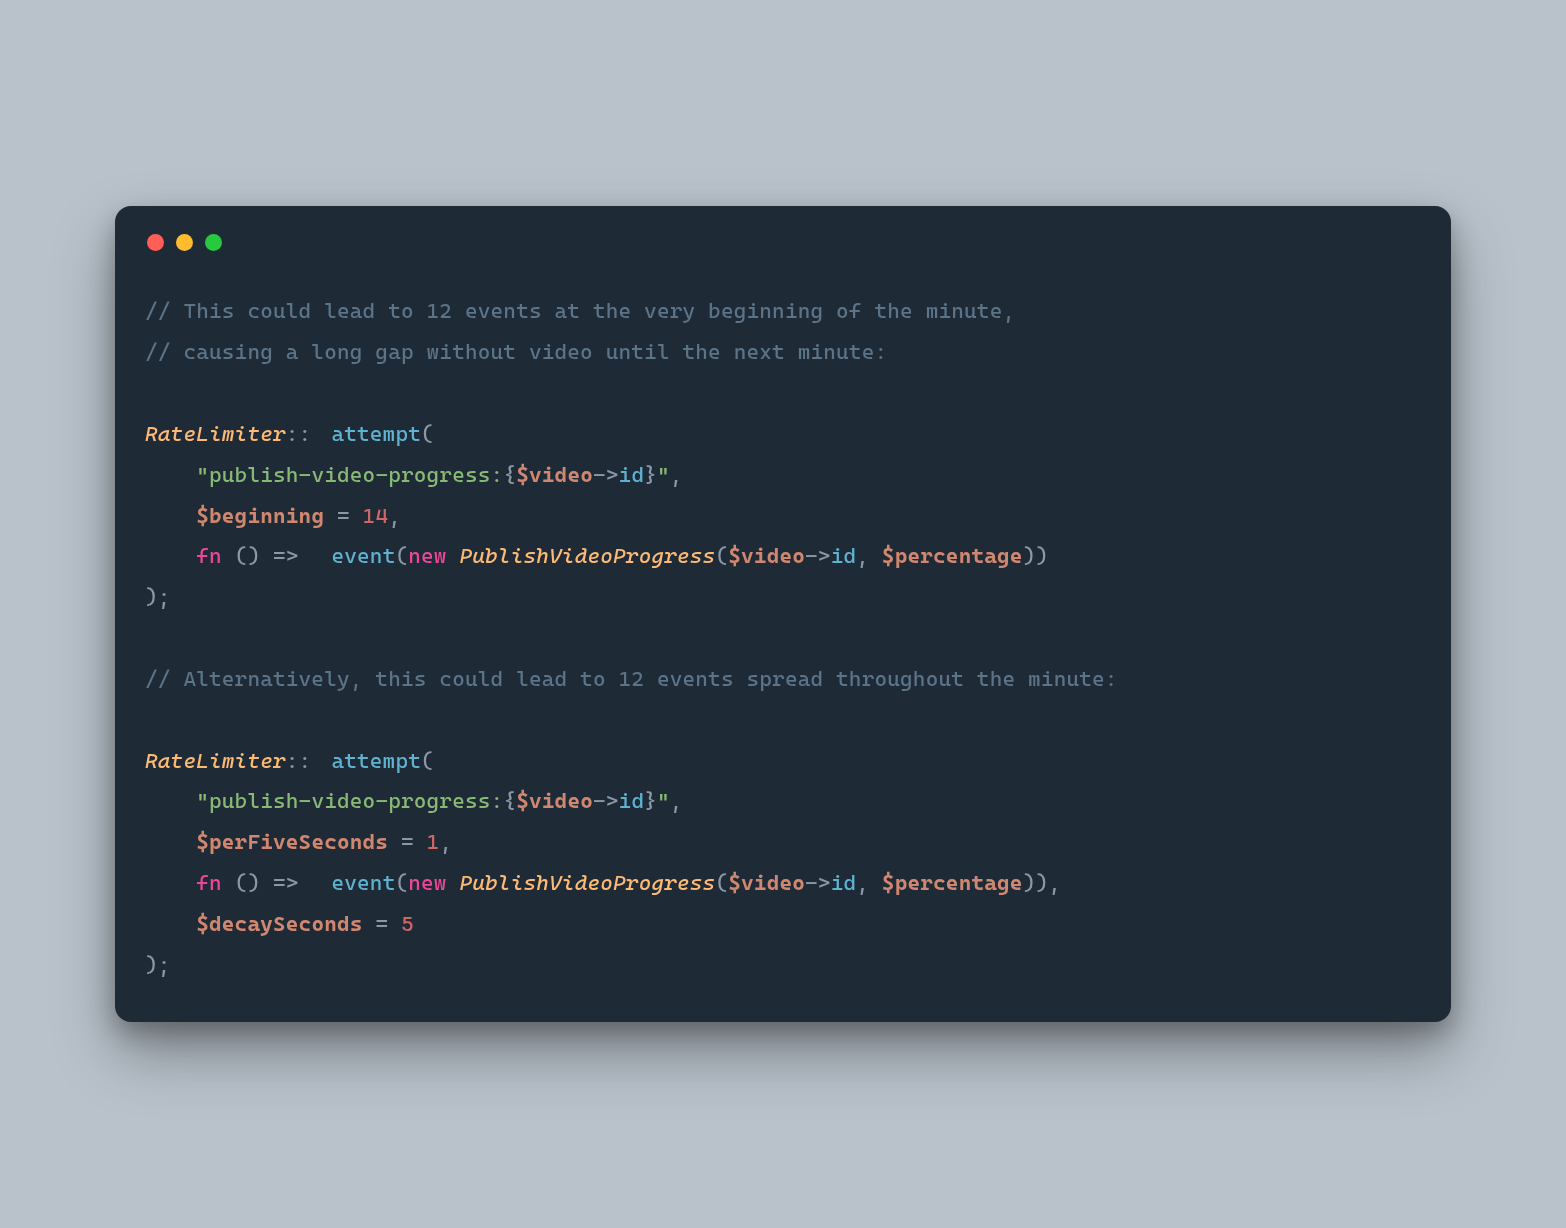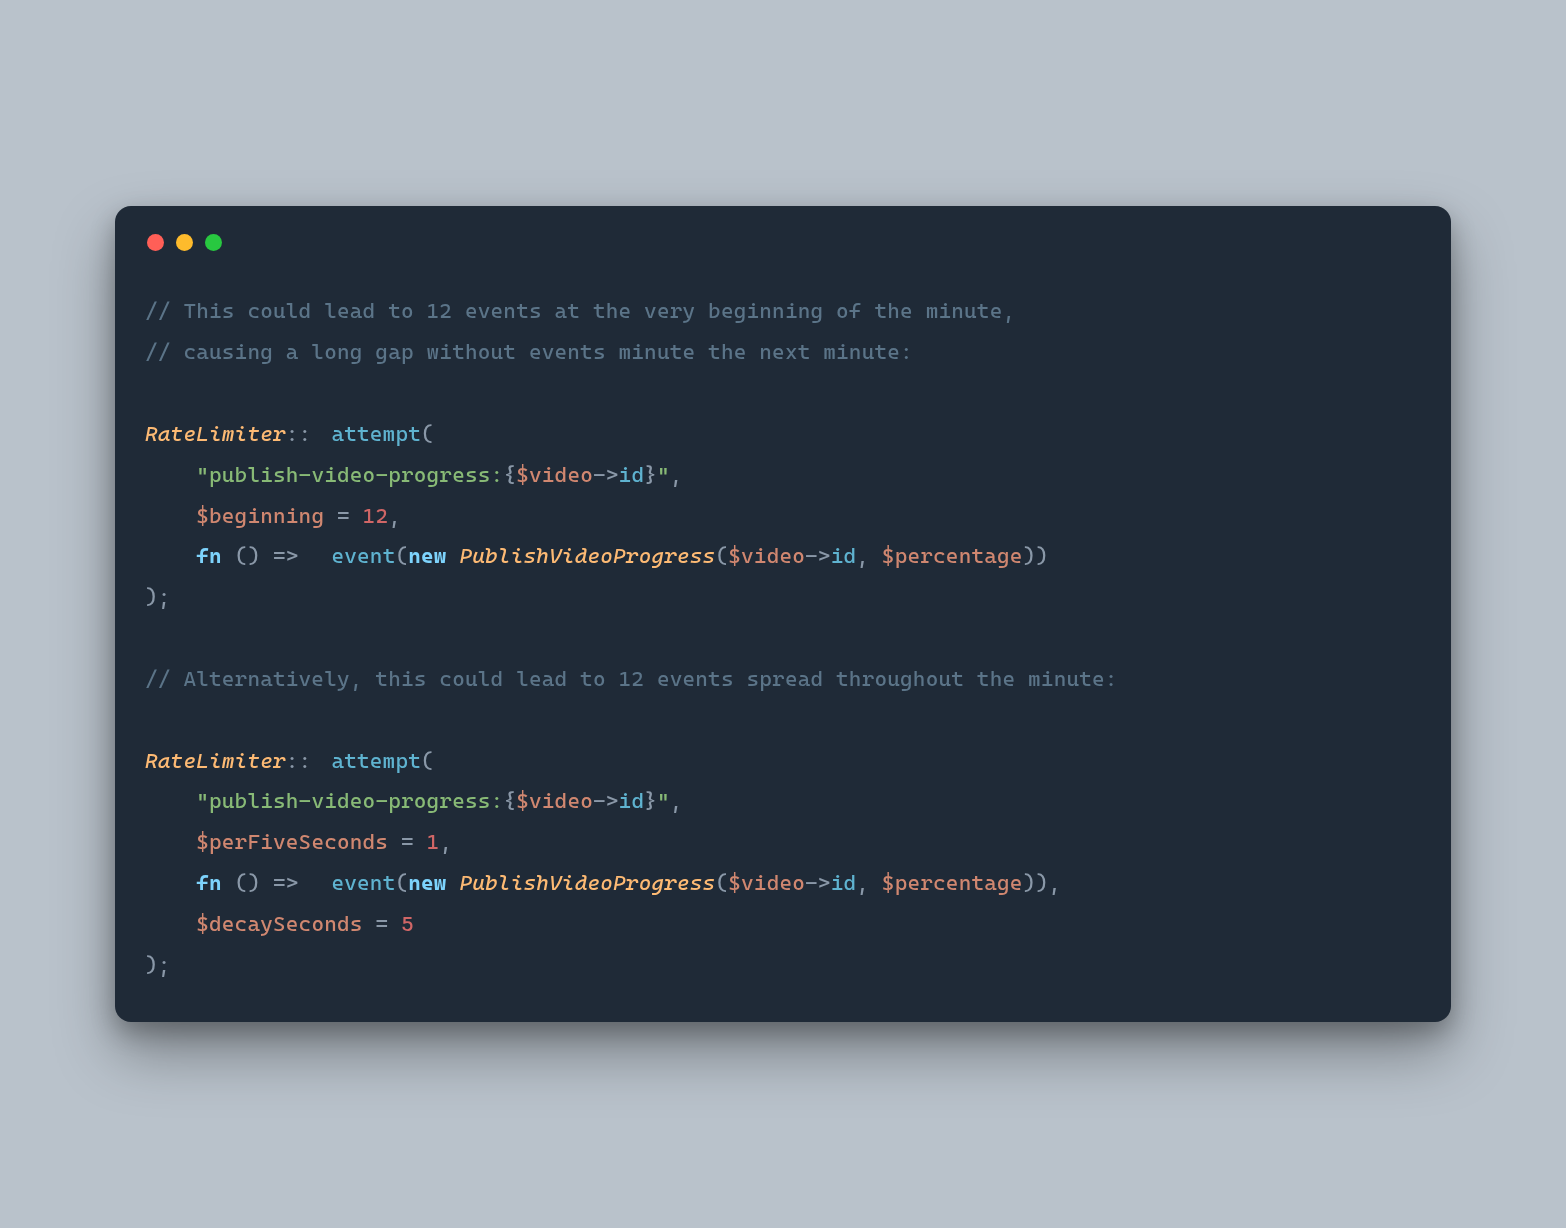--- a/index.html
+++ b/index.html
@@ -52,44 +52,44 @@
       letter-spacing: 0.2px;
     }
 
     .tok-comment { color: #5b7488; font-style: normal; }
     .tok-class   { color: #fdba74; font-style: italic; }
     .tok-doublecolon { color: #8a98a8; }
     .tok-method  { color: #5fb3d0; margin-left: 20px; }
     .tok-punct   { color: #8a98a8; }
     .tok-string  { color: #88ba76; }
     .tok-strinterp-brace { color: #8a98a8; }
-    .tok-var     { color: #d08770; }
+    .tok-var     { color: #d08770; font-weight: bold; }
     .tok-arrow   { color: #8a98a8; }
     .tok-prop    { color: #5fb3d0; }
     .tok-op      { color: #8a98a8; }
     .tok-num     { color: #d06666; }
-    .tok-kw      { color: #7dd3fc; font-weight: bold; }
+    .tok-kw      { color: #ec4899; }
     .tok-fnparens { color: #8a98a8; }
   </style>
 </head>
 <body>
 
 <div class="window">
   <div class="traffic-lights">
     <div class="light red"></div>
     <div class="light yellow"></div>
     <div class="light green"></div>
   </div>
 
   <pre class="code"><span class="tok-comment">// This could lead to 12 events at the very beginning of the minute,</span>
-<span class="tok-comment">// causing a long gap without events minute the next minute:</span>
+<span class="tok-comment">// causing a long gap without video until the next minute:</span>
 
 <span class="tok-class">RateLimiter</span><span class="tok-doublecolon">::</span><span class="tok-method">attempt</span><span class="tok-punct">(</span>
 <span>    </span><span class="tok-string">"</span><span class="tok-string">publish-video-progress:</span><span class="tok-strinterp-brace">{</span><span class="tok-var">$video</span><span class="tok-arrow">-&gt;</span><span class="tok-prop">id</span><span class="tok-strinterp-brace">}</span><span class="tok-string">"</span><span class="tok-punct">,</span>
-<span>    </span><span class="tok-var">$beginning</span><span class="tok-op"> = </span><span class="tok-num">12</span><span class="tok-punct">,</span>
+<span>    </span><span class="tok-var">$beginning</span><span class="tok-op"> = </span><span class="tok-num">14</span><span class="tok-punct">,</span>
 <span>    </span><span class="tok-kw">fn</span><span> </span><span class="tok-fnparens">()</span><span class="tok-op"> =&gt; </span><span class="tok-method">event</span><span class="tok-punct">(</span><span class="tok-kw">new</span><span> </span><span class="tok-class">PublishVideoProgress</span><span class="tok-punct">(</span><span class="tok-var">$video</span><span class="tok-arrow">-&gt;</span><span class="tok-prop">id</span><span class="tok-punct">, </span><span class="tok-var">$percentage</span><span class="tok-punct">)</span><span class="tok-punct">)</span>
 <span class="tok-punct">);</span>
 
 <span class="tok-comment">// Alternatively, this could lead to 12 events spread throughout the minute:</span>
 
 <span class="tok-class">RateLimiter</span><span class="tok-doublecolon">::</span><span class="tok-method">attempt</span><span class="tok-punct">(</span>
 <span>    </span><span class="tok-string">"</span><span class="tok-string">publish-video-progress:</span><span class="tok-strinterp-brace">{</span><span class="tok-var">$video</span><span class="tok-arrow">-&gt;</span><span class="tok-prop">id</span><span class="tok-strinterp-brace">}</span><span class="tok-string">"</span><span class="tok-punct">,</span>
 <span>    </span><span class="tok-var">$perFiveSeconds</span><span class="tok-op"> = </span><span class="tok-num">1</span><span class="tok-punct">,</span>
 <span>    </span><span class="tok-kw">fn</span><span> </span><span class="tok-fnparens">()</span><span class="tok-op"> =&gt; </span><span class="tok-method">event</span><span class="tok-punct">(</span><span class="tok-kw">new</span><span> </span><span class="tok-class">PublishVideoProgress</span><span class="tok-punct">(</span><span class="tok-var">$video</span><span class="tok-arrow">-&gt;</span><span class="tok-prop">id</span><span class="tok-punct">, </span><span class="tok-var">$percentage</span><span class="tok-punct">)</span><span class="tok-punct">)</span><span class="tok-punct">,</span>
 <span>    </span><span class="tok-var">$decaySeconds</span><span class="tok-op"> = </span><span class="tok-num">5</span>

